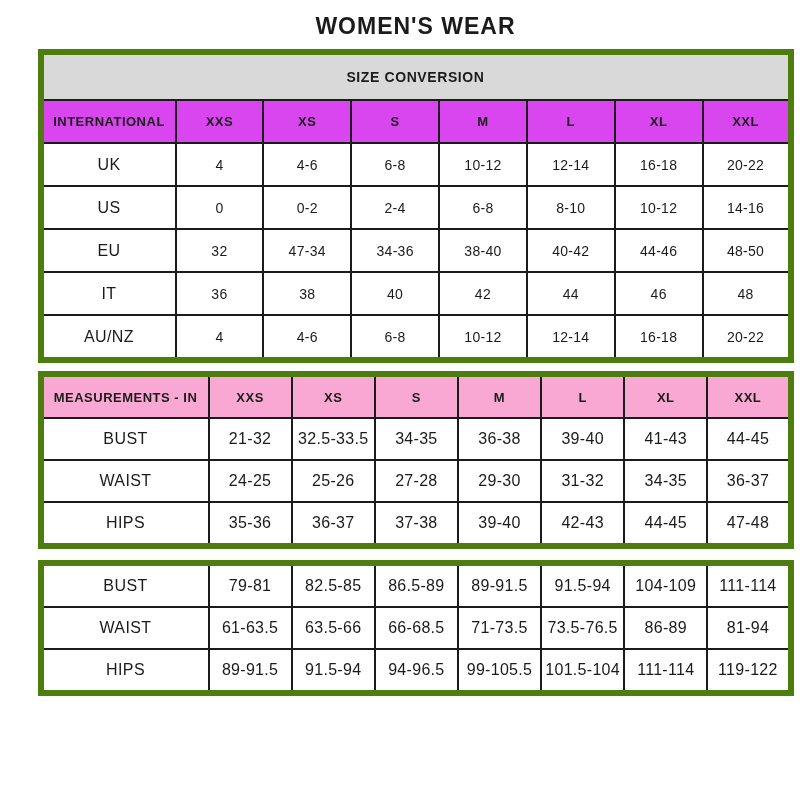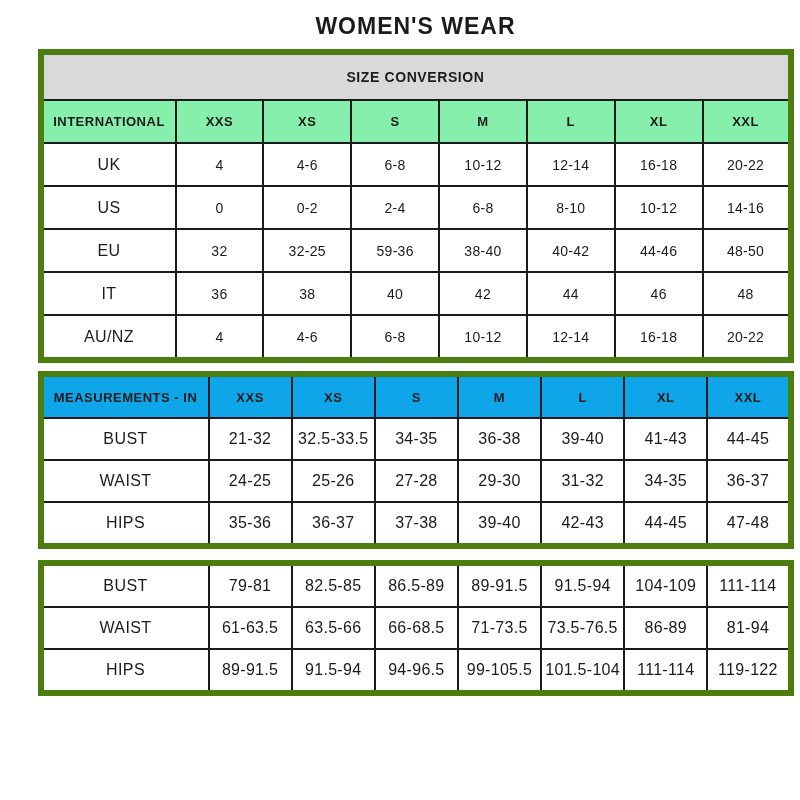--- a/index.html
+++ b/index.html
@@ -58,28 +58,28 @@
   td.label {
     font-weight: 400;
     font-size: 16px;
     letter-spacing: 0.4px;
   }
   td.val {
     font-weight: 400;
     letter-spacing: 0.3px;
   }
   
-  table.t1 tr.head th { height: 41px; background: #86efac; }
+  table.t1 tr.head th { height: 41px; background: #d946ef; }
   table.t1 tr.data td { height: 41px; }
   table.t1 td.val { font-size: 14px; }
   table.t1 col.c0 { width: 135px; }
   
   table.t2 { margin-top: 8px; }
   table.t3 { margin-top: 11px; }
-  table.t2 tr.head th, table.t3 tr.head th { height: 40px; background: #0ea5e9; }
+  table.t2 tr.head th, table.t3 tr.head th { height: 40px; background: #f9a8d4; }
   table.t2 tr.data td, table.t3 tr.data td { height: 40px; }
   table.t2 td.val, table.t3 td.val { font-size: 16px; }
   table.t2 col.c0, table.t3 col.c0 { width: 168px; }
 </style>
 </head>
 <body>
 
 <main class="wrap">
   <h1>WOMEN'S WEAR</h1>
 
@@ -124,22 +124,22 @@
           <td class="val">0-2</td>
           <td class="val">2-4</td>
           <td class="val">6-8</td>
           <td class="val">8-10</td>
           <td class="val">10-12</td>
           <td class="val">14-16</td>
         </tr>
         <tr class="data">
           <td class="label">EU</td>
           <td class="val">32</td>
-          <td class="val">32-25</td>
-          <td class="val">59-36</td>
+          <td class="val">47-34</td>
+          <td class="val">34-36</td>
           <td class="val">38-40</td>
           <td class="val">40-42</td>
           <td class="val">44-46</td>
           <td class="val">48-50</td>
         </tr>
         <tr class="data">
           <td class="label">IT</td>
           <td class="val">36</td>
           <td class="val">38</td>
           <td class="val">40</td>

